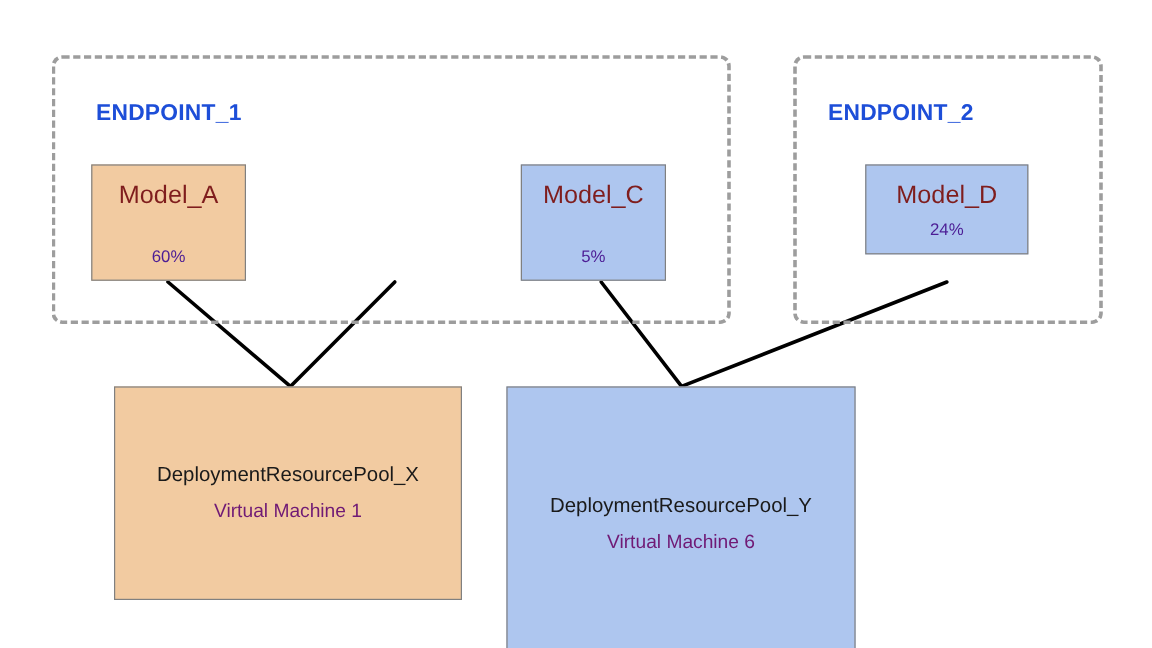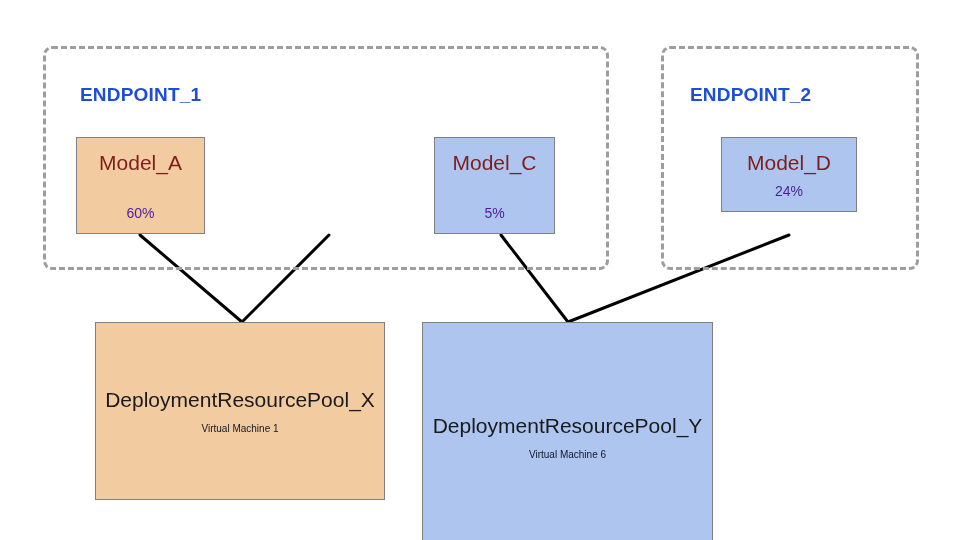--- a/index.html
+++ b/index.html
@@ -77,29 +77,29 @@
     position: absolute;
     box-sizing: border-box;
     border: 1.5px solid #808080;
     display: flex;
     flex-direction: column;
     align-items: center;
     justify-content: center;
     z-index: 3;
   }
   .pool .p-name {
-    font-size: 21px;
+    font-size: 17px;
     color: #1a1a1a;
     white-space: nowrap;
     line-height: 1.2;
   }
   .pool .p-sub {
     margin-top: 11px;
-    font-size: 10px;
-    color: #0f172a;
+    font-size: 16px;
+    color: #701a75;
     white-space: nowrap;
     line-height: 1.2;
   }
 </style>
 </head>
 <body>
 
 <div id="canvas">
 
   <svg id="edges" viewBox="0 0 960 540" xmlns="http://www.w3.org/2000/svg">

